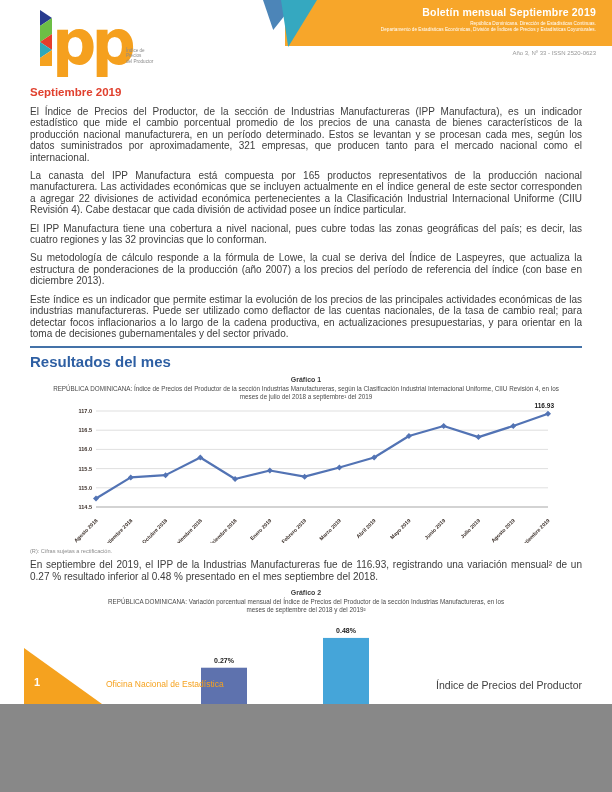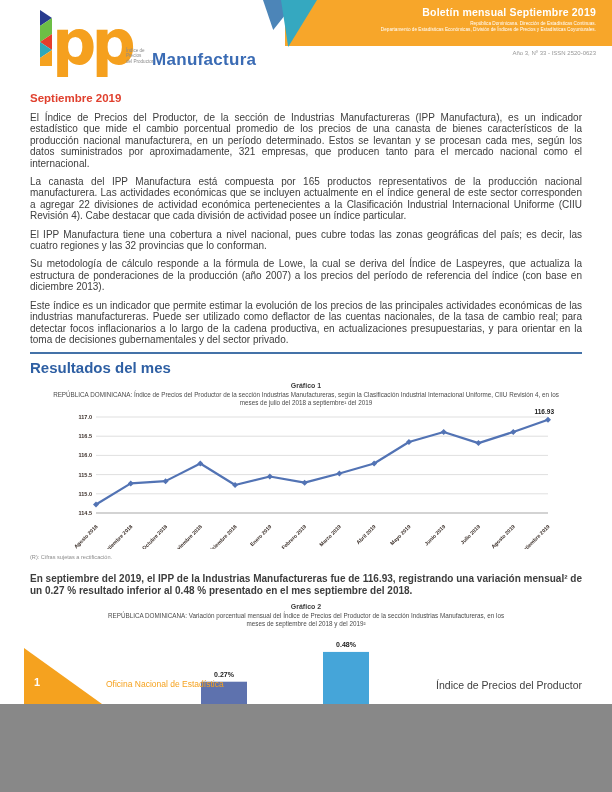--- a/index.html
+++ b/index.html
@@ -20,21 +20,21 @@
     background:#4C85B8; clip-path:polygon(0 0,100% 0,30% 100%); }
   .tri-b { position:absolute; left:-4px; top:0; width:36px; height:47px;
     background:#35A8C0; clip-path:polygon(0 0,100% 0,20% 100%); }
   .issue { position:absolute; right:16px; top:50px; font-size:6px; color:#979797; }
   .logo { position:absolute; left:30px; top:6px; }
   .logo-caption { position:absolute; left:126px; top:48px; font-size:4.6px;
     line-height:5.4px; color:#8a8a8a; }
   .subject { position:absolute; left:152px; top:50px; font-size:17px; font-weight:bold;
     color:#3A6BB4; letter-spacing:.3px; }
   
-  .content { position:absolute; top:92px; left:30px; width:552px; }
+  .content { position:absolute; top:86px; left:30px; width:552px; }
   .h-red { color:#E0402E; font-size:11.5px; font-weight:bold; margin-bottom:8px; }
   .para { font-size:10px; line-height:11.4px; text-align:justify; color:#3d3d3d;
     margin-bottom:7px; }
   .rule-blue { height:2px; background:#4472A8; margin:2px 0 5px 0; }
   .h-blue { color:#2E5FA3; font-size:15px; font-weight:bold; margin-bottom:6px; }
   .chart-block { text-align:center; }
   .chart-title { font-size:7px; font-weight:bold; color:#3d3d3d; margin-top:3px; }
   .chart-caption { font-size:6.3px; line-height:8px; color:#4a4a4a; margin:2px auto 0;
     width:520px; }
   .chart-caption.narrow { width:400px; }
@@ -65,21 +65,20 @@
       <polygon points="10,36 22,44 10,52" fill="#2FA8B8"></polygon>
       <polygon points="10,52 22,44 22,60 10,60" fill="#F5A21F"></polygon>
       <text x="22" y="58" font-family="DejaVu Sans, sans-serif" font-weight="bold" font-size="62" fill="#F5A01E" letter-spacing="-5">pp</text>
     </svg>
   </div>
   <div class="logo-caption">
     <div>Índice de</div>
     <div>Precios</div>
     <div>del Productor</div>
   </div>
-  <div class="subject">Manufactura</div>
 
   <div class="banner">
     <div class="tri-a"></div>
     <div class="tri-b"></div>
     <div class="banner-title">Boletín mensual Septiembre 2019</div>
     <div class="banner-sub">
       <div>República Dominicana. Dirección de Estadísticas Continuas.</div>
       <div>Departamento de Estadísticas Económicas, División de Índices de Precios y Estadísticas Coyunturales.</div>
     </div>
   </div>
@@ -140,21 +139,21 @@
             <text x="424.46153846153845" y="118" text-anchor="end" font-size="5.2" font-weight="bold" font-family="Liberation Sans, sans-serif" fill="#3a2e28" transform="rotate(-45 424.46153846153845 118)">Julio 2019</text>
             <path d="M 457.2307692307692 19.976000000000028 L 460.2307692307692 22.976000000000028 L 457.2307692307692 25.976000000000028 L 454.2307692307692 22.976000000000028 Z" fill="#5273B4"></path>
             <text x="459.2307692307692" y="118" text-anchor="end" font-size="5.2" font-weight="bold" font-family="Liberation Sans, sans-serif" fill="#3a2e28" transform="rotate(-45 459.2307692307692 118)">Agosto 2019</text>
             <path d="M 492 7.687999999999732 L 495 10.687999999999732 L 492 13.687999999999732 L 489 10.687999999999732 Z" fill="#5273B4"></path>
             <text x="494" y="118" text-anchor="end" font-size="5.2" font-weight="bold" font-family="Liberation Sans, sans-serif" fill="#3a2e28" transform="rotate(-45 494 118)">Septiembre 2019</text>
             <text x="498" y="4.687999999999732" text-anchor="end" font-size="6.5" font-weight="bold" font-family="Liberation Sans, sans-serif" fill="#1b1b1b">116.93</text>
           </svg></div>
     </div>
     <div class="note">(R): Cifras sujetas a rectificación.</div>
 
-    <p class="para" style="margin-top:13px;font-weight:bold;">En septiembre del 2019, el IPP de la Industrias Manufactureras fue de 116.93, registrando una variación mensual² de un 0.27 % resultado inferior al 0.48 % presentado en el mes septiembre del 2018.</p>
+    <p class="para" style="margin-top:5px;">En septiembre del 2019, el IPP de la Industrias Manufactureras fue de 116.93, registrando una variación mensual² de un 0.27 % resultado inferior al 0.48 % presentado en el mes septiembre del 2018.</p>
 
     <div class="chart-block">
       <div class="chart-title">Gráfico 2</div>
       <div class="chart-caption narrow">REPÚBLICA DOMINICANA: Variación porcentual mensual del Índice de Precios del Productor de la sección Industrias Manufactureras, en los meses de septiembre del 2018 y  del 2019²</div>
       <div class="svg-wrap" id="chart2"><svg viewBox="0 0 320 112" width="320" height="112">
             <line x1="20" y1="90" x2="300" y2="90" stroke="#999999" stroke-width="0.7"></line>
             <rect x="55" y="51.70909090909091" width="46" height="38.29090909090909" fill="#5E72AE"></rect>
             <text x="78" y="46.70909090909091" text-anchor="middle" font-size="7" font-weight="bold" font-family="Liberation Sans, sans-serif" fill="#1b1b1b">0.27%</text>
             <text x="78" y="101" text-anchor="middle" font-size="6.3" font-weight="bold" font-family="Liberation Sans, sans-serif" fill="#1b1b1b">Septiembre 2019</text>
             <rect x="177" y="21.927272727272737" width="46" height="68.07272727272726" fill="#45A5D9"></rect>

